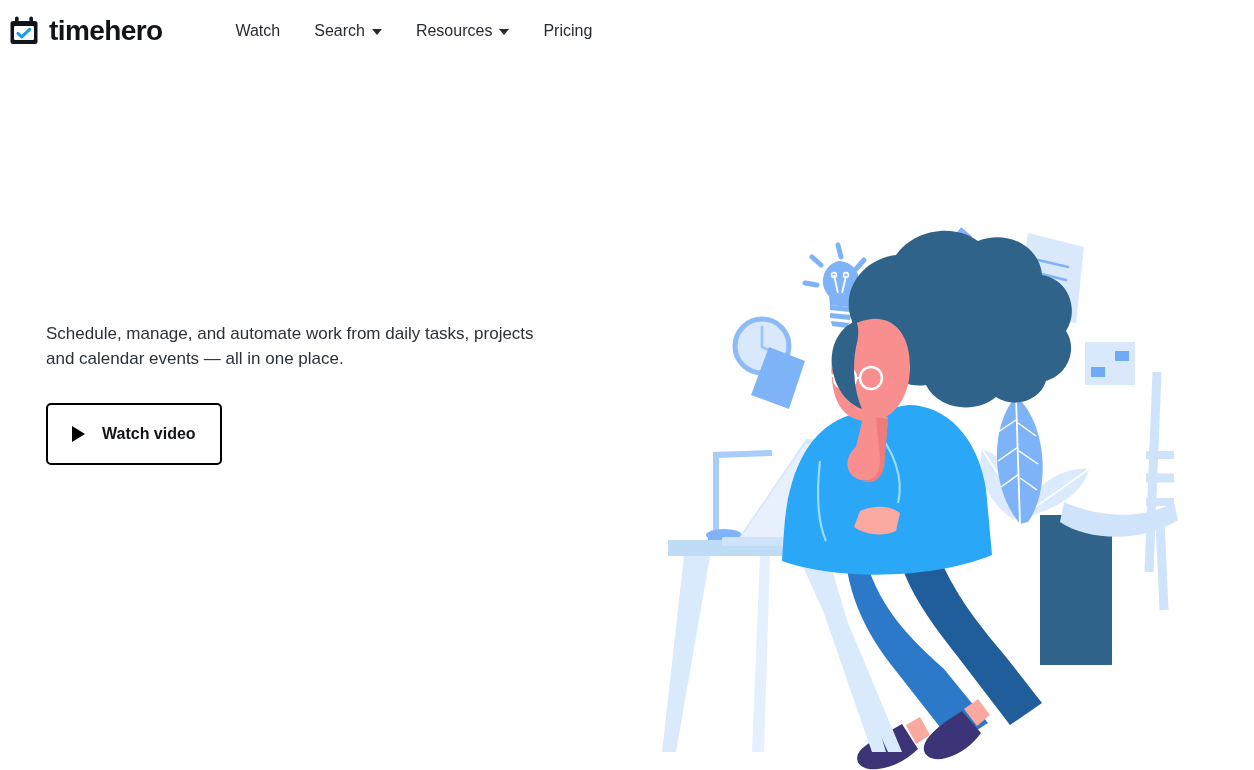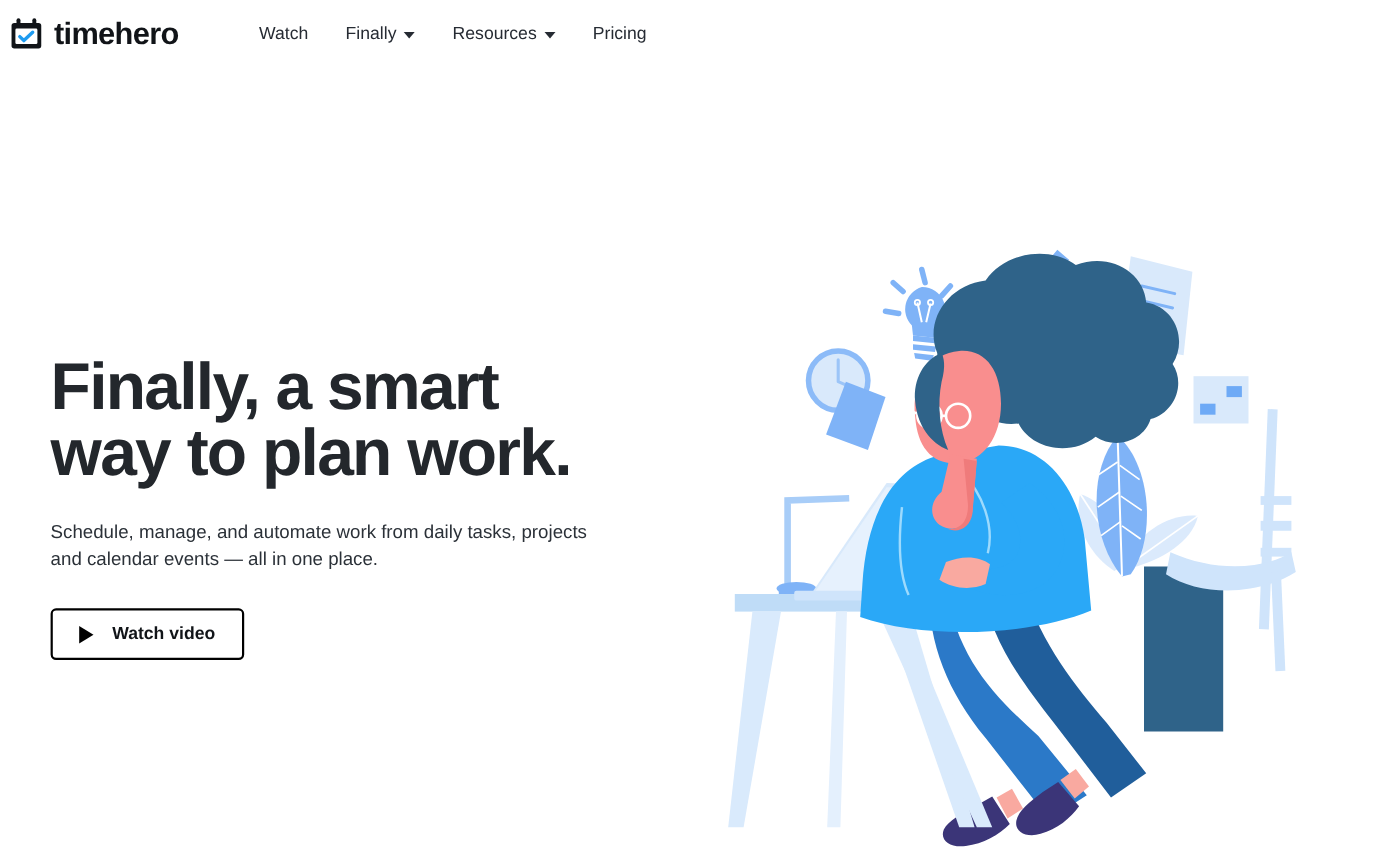--- a/index.html
+++ b/index.html
@@ -151,21 +151,21 @@
     font-size: 16px;
     font-weight: 700;
     cursor: pointer;
     white-space: nowrap;
   }
   .btn-outline {
     background: #ffffff;
     color: #111418;
     border: 2px solid #000000;
     border-radius: 5px;
-    height: 47px;
+    height: 62px;
     padding: 0 24px;
     font-family: "Liberation Sans", sans-serif;
     font-size: 16px;
     font-weight: 700;
     cursor: pointer;
     display: flex;
     align-items: center;
     gap: 17px;
     white-space: nowrap;
   }
@@ -204,40 +204,36 @@
         </svg>
       </span>
       <span class="brand-name">timehero</span>
     </a>
 
     <nav class="nav">
       <div class="nav-item">
         <span>Watch</span>
       </div>
       <div class="nav-item">
-        <span>Finally</span>
+        <span>Search</span>
         <span class="caret"></span>
       </div>
       <div class="nav-item">
         <span>Resources</span>
         <span class="caret"></span>
       </div>
       <div class="nav-item">
         <span>Pricing</span>
       </div>
     </nav>
 
 
   </header>
 
   <section class="hero-text">
-    <h1 class="hero-title">
-      <span>Finally, a smart</span><br>
-      <span>way to plan work.</span>
-    </h1>
     <p class="hero-sub">Schedule, manage, and automate work from daily tasks, projects and calendar events — all in one place.</p>
     <div class="cta-row">
       <button class="btn-outline">
         <span class="play-tri"></span>
         <span>Watch video</span>
       </button>
     </div>
   </section>
 
   <div class="illustration">

